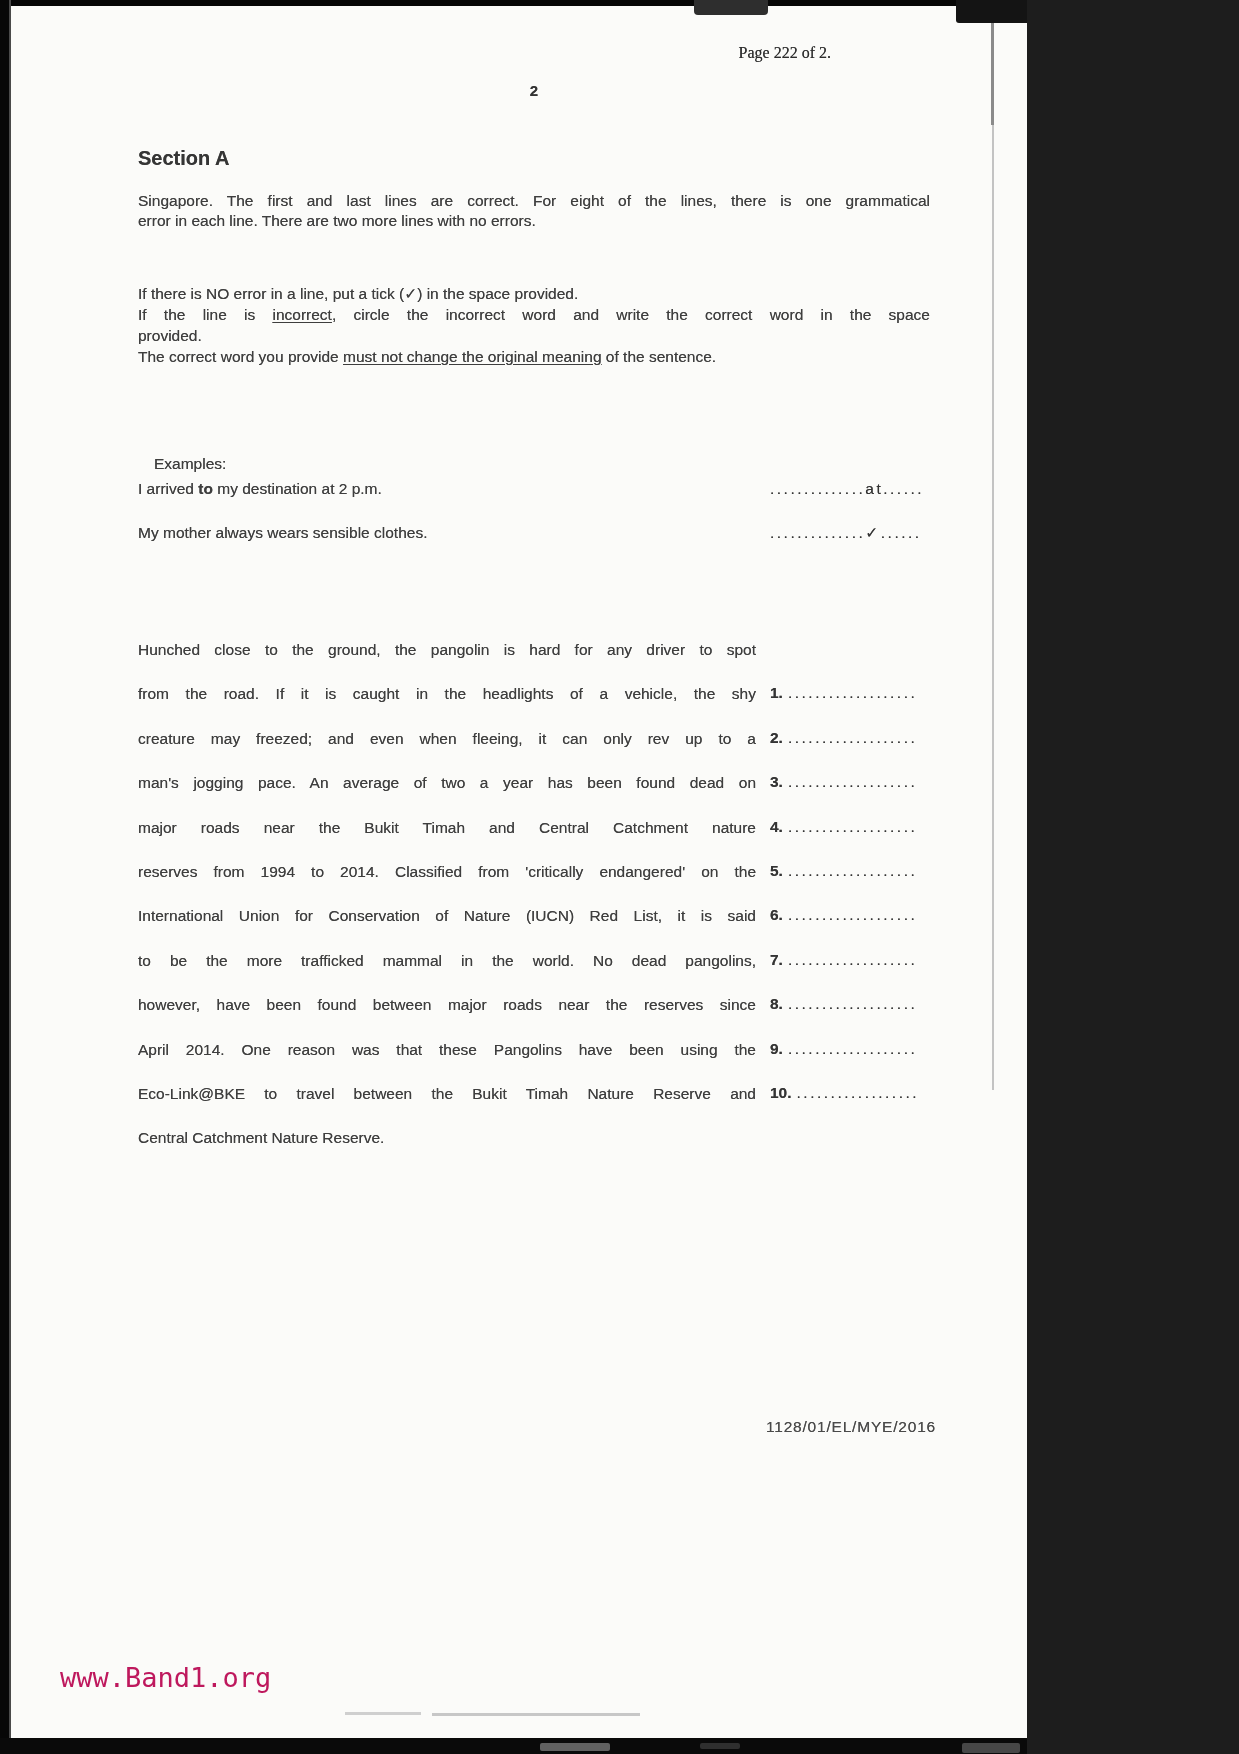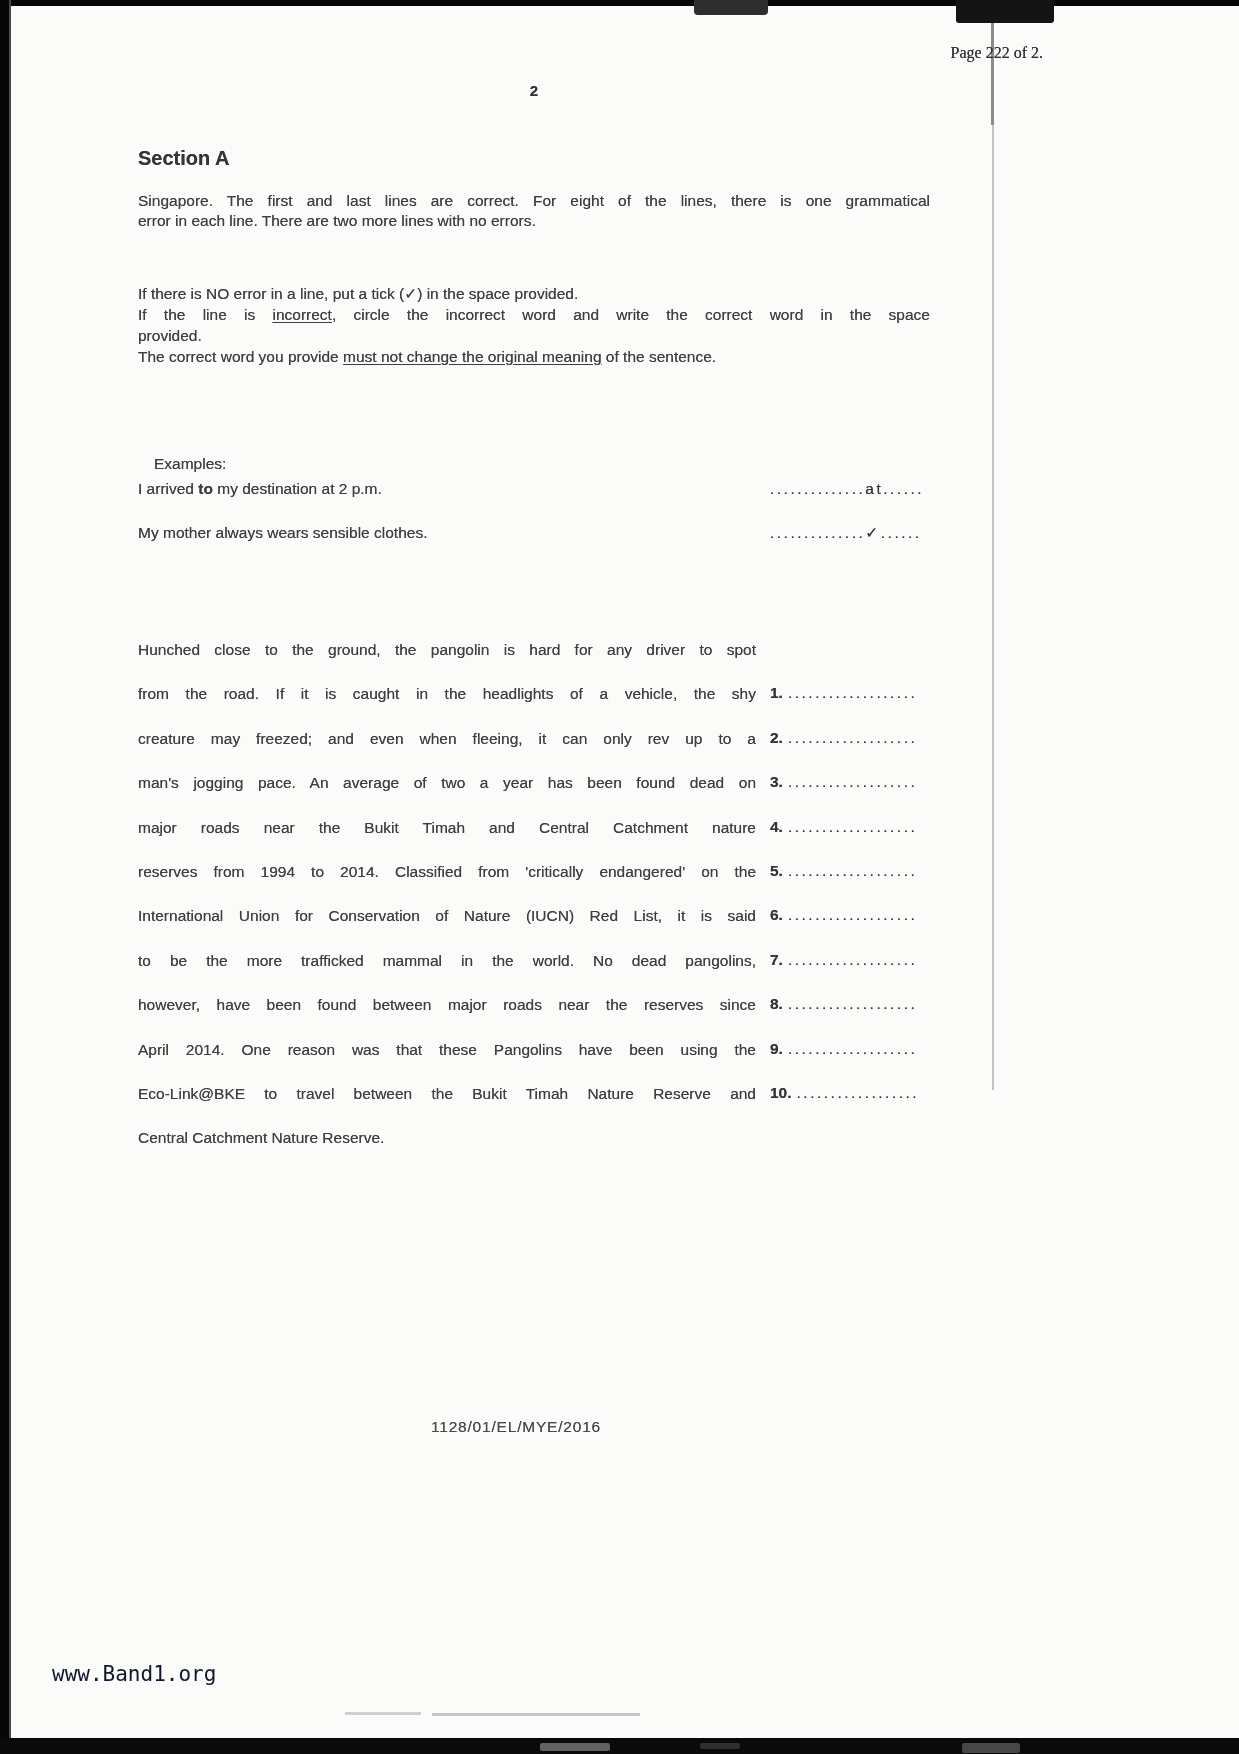--- a/index.html
+++ b/index.html
@@ -1,18 +1,18 @@
 <!DOCTYPE html>
 <html><head>
 <meta charset="utf-8">
 <style>
   * { margin:0; padding:0; box-sizing:border-box; }
   html,body { background:#1d1d1d; }
   .sheet {
-    position:relative; width:1239px; height:1754px; overflow:hidden;
+    position:relative; width:1027px; height:1754px; overflow:hidden;
     background:#fbfbf9; color:#3e3e3e;
     font-family:"Liberation Sans", sans-serif; font-size:15.5px;
     text-shadow:0 0 .4px rgba(60,60,60,.75);
     padding-left:40px;
   }
   
   .edge-top    { position:absolute; top:0; left:0; width:100%; height:6px; background:#060606; }
   .edge-left   { position:absolute; top:0; left:0; width:9px; height:100%; background:#070707; }
   .edge-left2  { position:absolute; top:0; left:9px; width:2px; height:100%; background:#4a4a4a; }
   .edge-bottom { position:absolute; bottom:0; left:0; width:100%; height:16px; background:#0a0a0a; }
@@ -37,22 +37,22 @@
   .examples-label { position:absolute; top:455px; left:138px;margin-left:16px; }
   .examples { position:absolute; top:480px; left:138px; width:792px; }
   .ex-row { position:relative; height:44px; }
   .ex-answer { position:absolute; left:632px; top:0; letter-spacing:2.5px; color:#343434; white-space:nowrap; }
   .passage { position:absolute; top:640px; left:138px; width:792px; }
   .p-row { position:relative; height:44.4px; }
   .p-text { width:618px; line-height:19px; }
   .p-answer { position:absolute; left:632px; top:0; white-space:nowrap; color:#343434; }
   .p-num { font-weight:700; margin-right:5px; }
   .p-dots { letter-spacing:2.5px; }
-  .footer-code { position:absolute; top:1418px; left:120px; width:792px; text-align:center; color:#4a4a4a; letter-spacing:.8px; }
-  .watermark { position:absolute; top:1662px; left:52px; font-family:"DejaVu Sans Mono", monospace; font-size:21px; color:#0f172a; text-shadow:none; }
+  .footer-code { position:absolute; top:1418px; left:144px; width:792px; text-align:right; color:#4a4a4a; letter-spacing:.8px; }
+  .watermark { position:absolute; top:1662px; left:60px; font-family:"DejaVu Sans Mono", monospace; font-size:27px; color:#be185d; text-shadow:none; }
 </style>
 </head>
 <body>
 
 <div class="sheet">
 
   <div class="scanline-r"></div>
   <div class="scanline-r2"></div>
   <div class="smudge1"></div>
   <div class="smudge2"></div>

